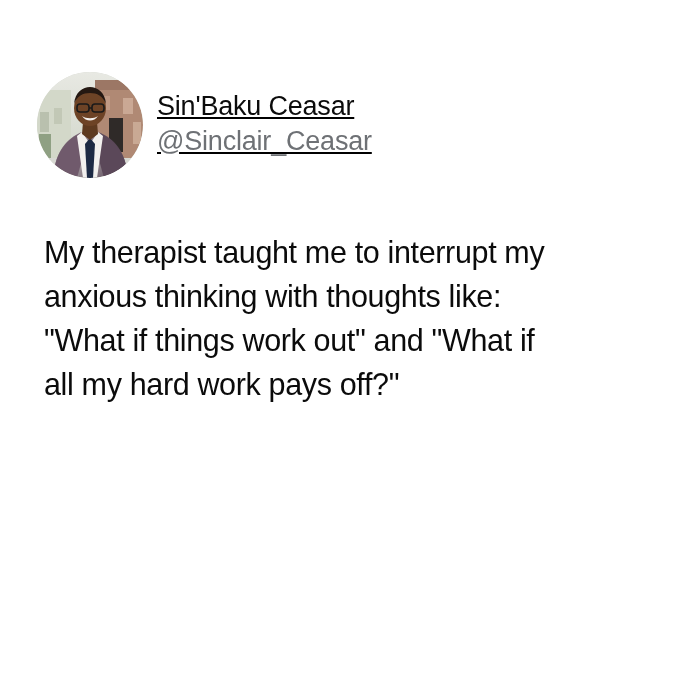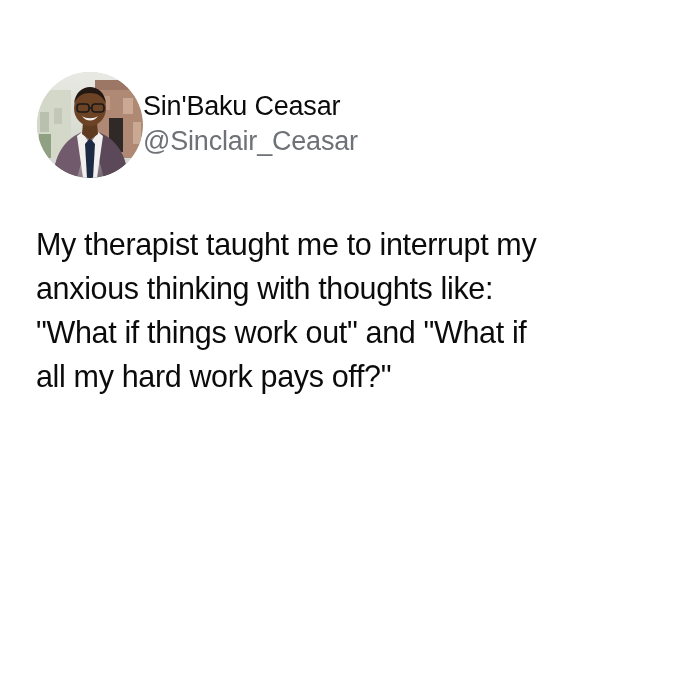--- a/index.html
+++ b/index.html
@@ -22,20 +22,22 @@
     box-sizing: border-box;
   }
 
   
   .tweet-header {
     position: absolute;
     left: 37px;
     top: 72px;
     display: flex;
     align-items: center;
+    gap: 14px;
+    text-decoration: underline;
   }
 
   .avatar {
     width: 106px;
     height: 106px;
     border-radius: 50%;
     overflow: hidden;
     flex: 0 0 auto;
     position: relative;
     background: #d7d9d2;
@@ -70,21 +72,21 @@
     left: 36px;
     top: 222px;
     width: 640px;
   }
   .tweet-paragraph {
     font-size: 30.5px;
     line-height: 44px;
     color: #0b0b0b;
     letter-spacing: -0.35px;
     white-space: pre-wrap;
-    margin: 0;
+    margin: 8px;
   }
   .paragraph-gap { height: 44px; }
 </style>
 </head>
 <body>
 
 <div class="tweet-card">
 
   <div class="tweet-header">
 

